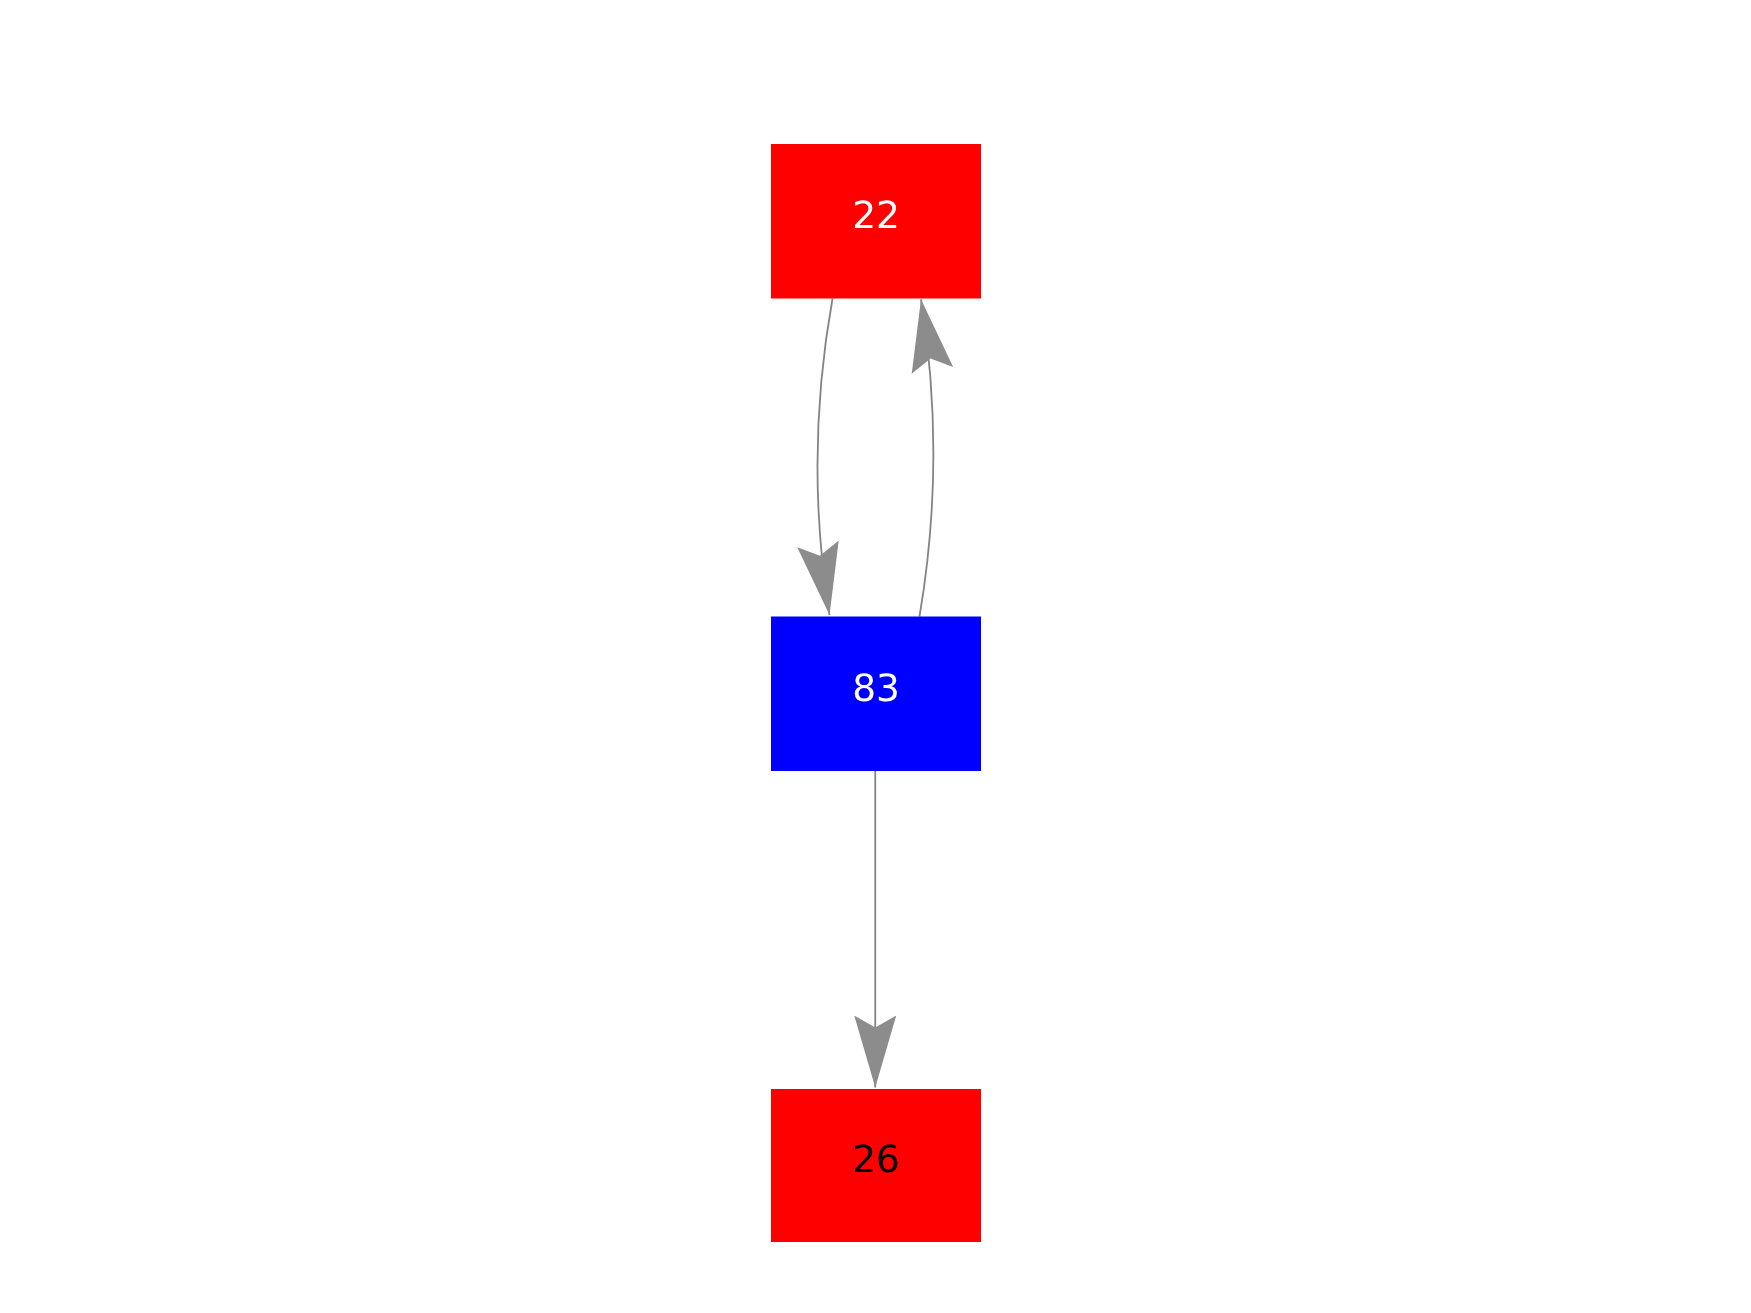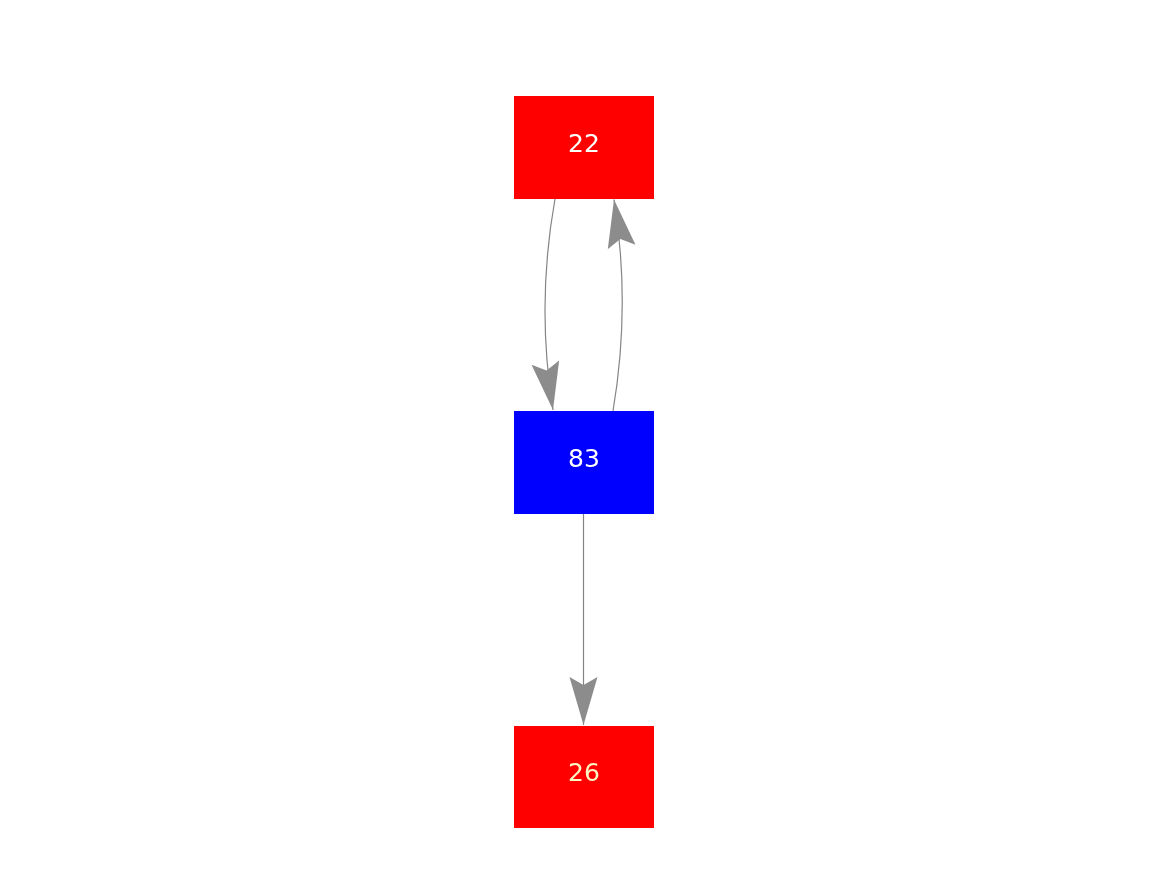--- a/index.html
+++ b/index.html
@@ -54,17 +54,17 @@
       <path d="M 583.5 489 L 583.5 700" fill="none" stroke="#848484" stroke-width="1.2" marker-end="url(#dart)"></path>
     </svg>
   <div>
 
   <div class="node" style="left: 514px; top: 71px; width: 140px; height: 103px; background: rgb(255, 0, 0); color: rgb(255, 255, 255);">
         <span>22</span>
       </div>
       <div class="node" style="left: 514px; top: 386px; width: 140px; height: 103px; background: rgb(0, 0, 255); color: rgb(255, 255, 255); align-items: center;">
         <span>83</span>
       </div>
-      <div class="node" style="left: 514px; top: 701px; width: 140px; height: 102px; background: rgb(255, 0, 0); color: #fef9c3;">
+      <div class="node" style="left: 514px; top: 701px; width: 140px; height: 102px; background: rgb(255, 0, 0); color: #000000;">
         <span>26</span>
       </div>
     </div>
 </div>
 
 </body></html>

